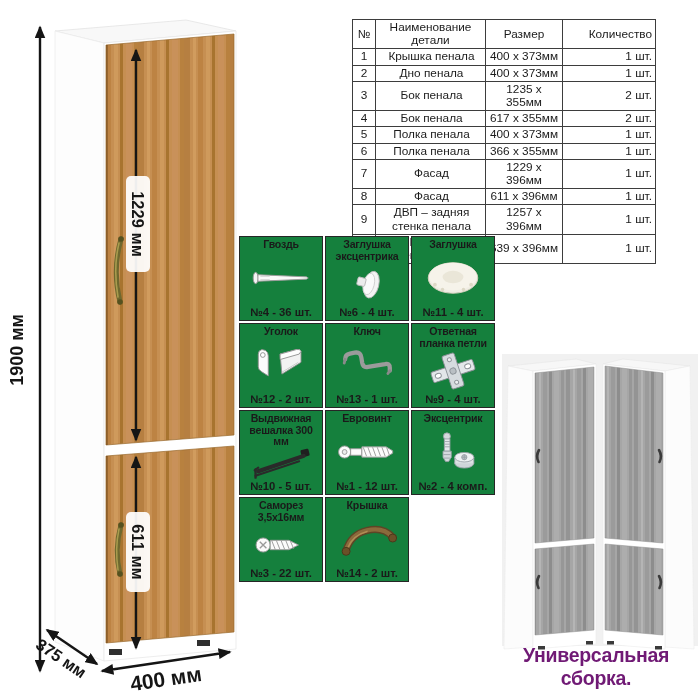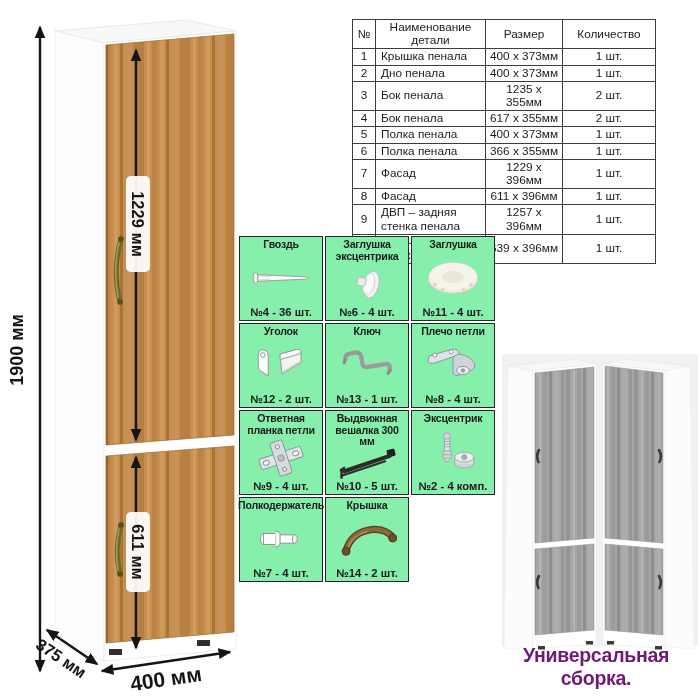--- a/index.html
+++ b/index.html
@@ -13,29 +13,29 @@
     font-size:11.8px;line-height:1.12;color:#1b1b1b;table-layout:fixed;
   }
   .parts-table th,.parts-table td{
     border:1.5px solid #3d3d3d;padding:1px 3px;text-align:center;
     height:15px;box-sizing:border-box;overflow:hidden;
   }
   .parts-table th{font-weight:normal;}
   .parts-table .c0{width:23px;}
   .parts-table .c1{width:110px;margin-top:36px;}
   .parts-table .c2{width:77px;}
-  .parts-table .c3{width:93px;}
-  .parts-table td.c1{text-align:left;padding-left:5px;}
+  .parts-table .c3{width:93px;text-align:right;}
+  .parts-table td.c1{text-align:center;padding-left:5px;}
   
   .hw-grid{
     position:absolute;left:239px;top:236px;
     display:grid;grid-template-columns:repeat(3,84px);grid-auto-rows:85px;gap:2px;
   }
   .hw-cell{
-    border:1.5px solid #262626;background:#86efac;box-sizing:border-box;
+    border:1.5px solid #262626;background:#15803d;box-sizing:border-box;
     display:flex;flex-direction:column;align-items:center;padding:2px 1px 1px 1px;
   }
   .hw-cell.empty{border:none;background:transparent;}
   .hw-title{
     font-weight:bold;font-size:10.6px;line-height:1.1;text-align:center;
     letter-spacing:-0.2px;
   }
   .hw-icon{flex:1;display:flex;align-items:center;justify-content:center;min-height:0;}
   .hw-icon svg{max-height:40px;}
   .hw-count{font-weight:bold;font-size:11.3px;padding-bottom:1px;white-space:nowrap;}
@@ -255,36 +255,20 @@
       <div class="hw-title">Ключ</div>
       <div class="hw-icon">
 <svg width="58" height="38" viewBox="0 0 60 40">
           <path d="M7,14 q0,-5 5,-6 l5,-1 q6,-1 7,5 l1,6 q1,5 6,4 l18,-3 q5,-1 5,4 l0,3" fill="none" stroke="#9b9b9b" stroke-width="4.5" stroke-linecap="round"></path>
           <path d="M7,14 l-1,4 M54,26 l-2,3" stroke="#8a8a8a" stroke-width="3" stroke-linecap="round"></path>
         </svg>
 </div>
       <div class="hw-count">№13 - 1 шт.</div>
     </div>
     <div class="hw-cell">
-      <div class="hw-title">Плечо петли</div>
-      <div class="hw-icon">
-<svg width="62" height="42" viewBox="0 0 64 44">
-          <g stroke="#8a9096" stroke-linejoin="round">
-            <path d="M6,12 l24,-7 q6,-1.5 8,2.5 l1.5,3 -27,9 q-7,2 -8,-2 z" fill="#dfe3e6"></path>
-            <circle cx="12" cy="11" r="2.2" fill="#fff"></circle>
-            <circle cx="30" cy="7.5" r="2.2" fill="#fff"></circle>
-            <path d="M39,10 q12,2 16,9 q3,6 -3,9 l-13,5 q-7,2 -7,-4 l0,-12 q0,-6 7,-7 z" fill="#ced4d8"></path>
-            <ellipse cx="43" cy="28" rx="7" ry="4.5" fill="#e8ecee"></ellipse>
-            <circle cx="43" cy="28" r="1.8" fill="#9aa0a5"></circle>
-          </g>
-        </svg>
-</div>
-      <div class="hw-count">№8 - 4 шт.</div>
-    </div>
-    <div class="hw-cell">
       <div class="hw-title">Ответная планка петли</div>
       <div class="hw-icon">
 <svg width="58" height="42" viewBox="0 0 60 44">
           <g transform="rotate(-18 30 22)" stroke="#8a9096">
             <rect x="6" y="16" width="48" height="12" rx="2" fill="#e2e6e9"></rect>
             <rect x="23" y="3" width="14" height="38" rx="2" fill="#d6dbdf"></rect>
             <circle cx="30" cy="22" r="3.4" fill="#b9bfc4"></circle>
             <ellipse cx="13" cy="22" rx="3.4" ry="2.6" fill="#fff"></ellipse>
             <ellipse cx="47" cy="22" rx="3.4" ry="2.6" fill="#fff"></ellipse>
             <circle cx="30" cy="9" r="2.2" fill="#eef1f3"></circle>
@@ -301,20 +285,35 @@
           <g stroke-linecap="round">
             <rect x="55" y="6" width="9" height="8" rx="1.5" fill="#1f1f1f" transform="rotate(-14 59 10)"></rect>
             <path d="M8,30 L58,13" stroke="#2a2a2a" stroke-width="4.5"></path>
             <path d="M5,35 L53,19" stroke="#2a2a2a" stroke-width="2.2"></path>
             <path d="M5,28 l0,9" stroke="#2a2a2a" stroke-width="2.6"></path>
             <path d="M8,26 l-4,3" stroke="#2a2a2a" stroke-width="2.2"></path>
           </g>
         </svg>
 </div>
       <div class="hw-count">№10 - 5 шт.</div>
+    </div>
+    <div class="hw-cell">
+      <div class="hw-title">Евровинт</div>
+      <div class="hw-icon">
+<svg width="62" height="28" viewBox="0 0 64 30">
+          <g fill="#fcfcfc" stroke="#9a9a9a">
+            <circle cx="8" cy="15" r="6.5"></circle>
+            <circle cx="8" cy="15" r="2.6" fill="#ececec"></circle>
+            <rect x="14.5" y="11.5" width="12" height="7"></rect>
+            <path d="M26.5,9.5 h26 l7,4.2 v2.6 l-7,4.2 h-26 z"></path>
+            <path d="M28,10 l3.5,9.5 M33,10 l3.5,9.5 M38,10 l3.5,9.5 M43,10 l3.5,9.5 M48,10 l3.5,9.5 M53,10 l3,8.5" stroke-width="1"></path>
+          </g>
+        </svg>
+</div>
+      <div class="hw-count">№1 - 12 шт.</div>
     </div>
     <div class="hw-cell">
       <div class="hw-title">Эксцентрик</div>
       <div class="hw-icon">
 <svg width="56" height="44" viewBox="0 0 58 46">
           <g stroke="#98a0a6">
             <circle cx="22" cy="5" r="4" fill="#d4d9dd"></circle>
             <rect x="19" y="8" width="6.5" height="14" fill="#e4e8eb"></rect>
             <path d="M19,11 h6.5 M19,14 h6.5 M19,17 h6.5" stroke-width="1"></path>
             <path d="M17.5,22 h9.5 v7 l-3,5 h-3.5 l-3,-5 z" fill="#d4d9dd"></path>
@@ -324,33 +323,32 @@
             <path d="M31,29 v7 M53,29 v7"></path>
             <ellipse cx="42" cy="29" rx="11" ry="5.5" fill="#eef1f2"></ellipse>
             <circle cx="42" cy="29" r="3" fill="#b9c0c5"></circle>
             <path d="M42,26 v6 M39,29 h6" stroke-width="1"></path>
           </g>
         </svg>
 </div>
       <div class="hw-count">№2 - 4 комп.</div>
     </div>
     <div class="hw-cell">
-      <div class="hw-title">Полкодержатель</div>
-      <div class="hw-icon">
-<svg width="54" height="24" viewBox="0 0 56 26">
-          <g fill="#fdfdfd" stroke="#8f8f8f">
-            <ellipse cx="9" cy="13" rx="3.2" ry="6"></ellipse>
-            <rect x="9" y="7" width="13" height="12"></rect>
-            <path d="M22,4.5 q6,0 6,8.5 q0,8.5 -6,8.5" fill="#f6f6f6"></path>
-            <rect x="27" y="8.5" width="16" height="9"></rect>
-            <ellipse cx="43" cy="13" rx="2.6" ry="4.5" fill="#f0f0f0"></ellipse>
-          </g>
-        </svg>
-</div>
-      <div class="hw-count">№7 - 4 шт.</div>
+      <div class="hw-title">Саморез 3,5х16мм</div>
+      <div class="hw-icon">
+<svg width="58" height="32" viewBox="0 0 60 34">
+          <g fill="#fbfbfb" stroke="#9a9a9a">
+            <circle cx="11" cy="17" r="7.5"></circle>
+            <path d="M7.5,13.5 l7,7 M14.5,13.5 l-7,7" stroke-width="1.4"></path>
+            <path d="M18.5,12 h20 l10,5 -10,5 h-20 z"></path>
+            <path d="M20,12 l4,10 M25,12 l4,10 M30,12 l4,10 M35,12 l4,10 M40,13 l3.5,8" stroke-width="1"></path>
+          </g>
+        </svg>
+</div>
+      <div class="hw-count">№3 - 22 шт.</div>
     </div>
     <div class="hw-cell">
       <div class="hw-title">Крышка</div>
       <div class="hw-icon">
 <svg width="60" height="38" viewBox="0 0 62 40">
           <path d="M9,32 q5,-17 22,-21 q17,-4 27,7" fill="none" stroke="#5d4526" stroke-width="7.5" stroke-linecap="round"></path>
           <path d="M9,32 q5,-17 22,-21 q17,-4 27,7" fill="none" stroke="#8a6a3c" stroke-width="4.5" stroke-linecap="round"></path>
           <path d="M11,29 q5,-13 20,-17" fill="none" stroke="#b08c55" stroke-width="1.6" stroke-linecap="round"></path>
           <circle cx="9" cy="33" r="4.2" fill="#6b5028" stroke="#4a3719"></circle>
           <circle cx="58" cy="19" r="4.2" fill="#6b5028" stroke="#4a3719"></circle>

